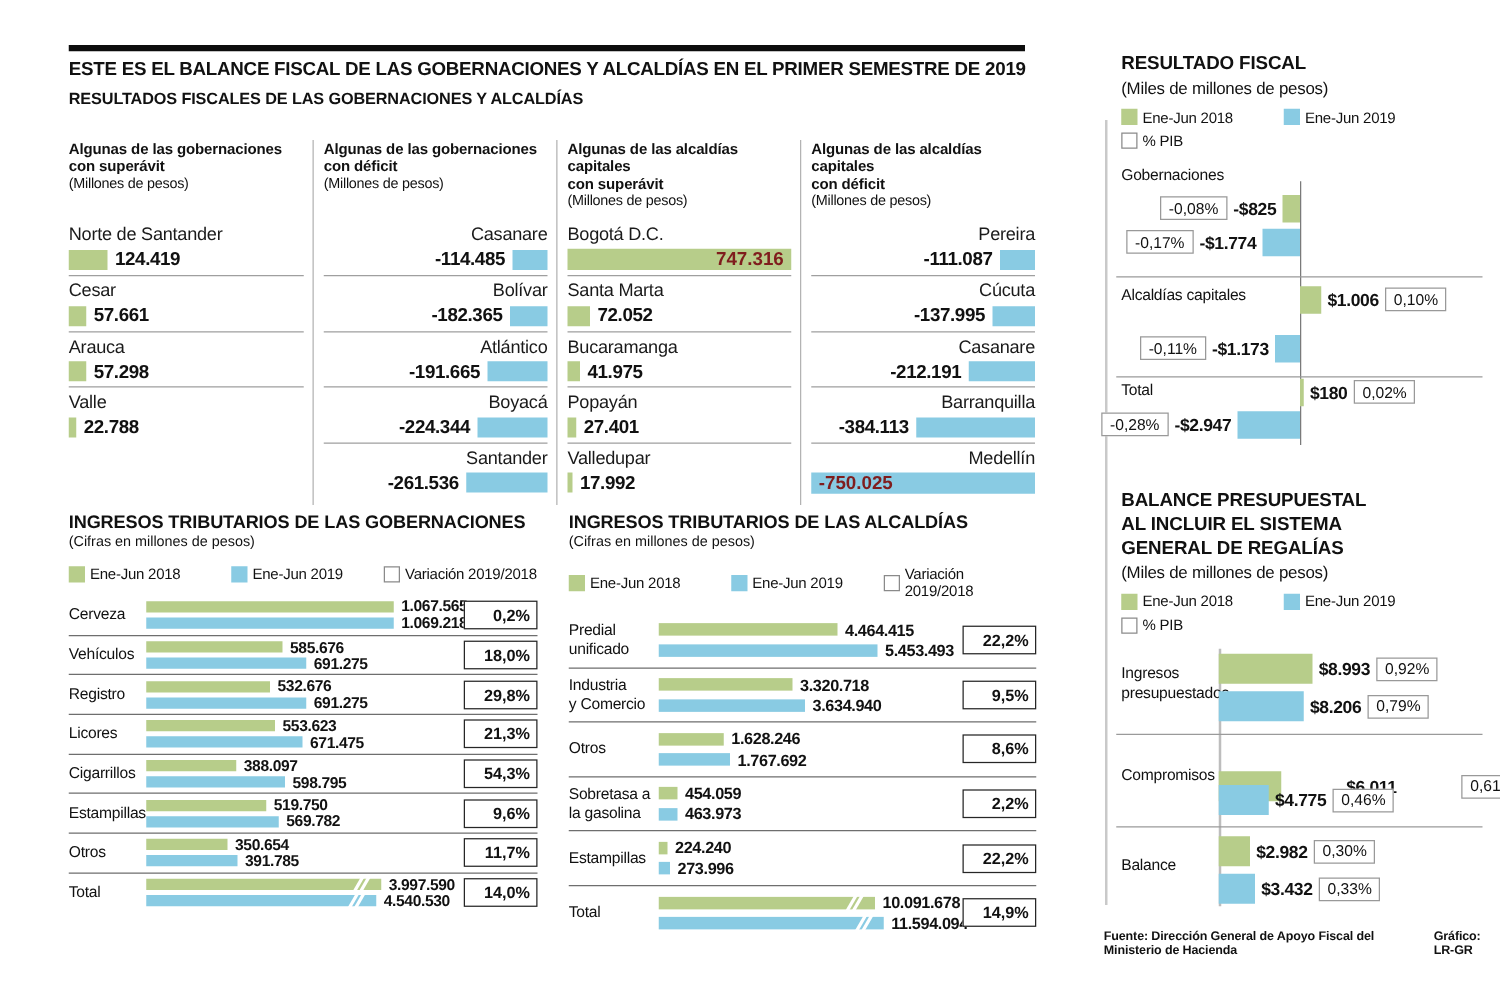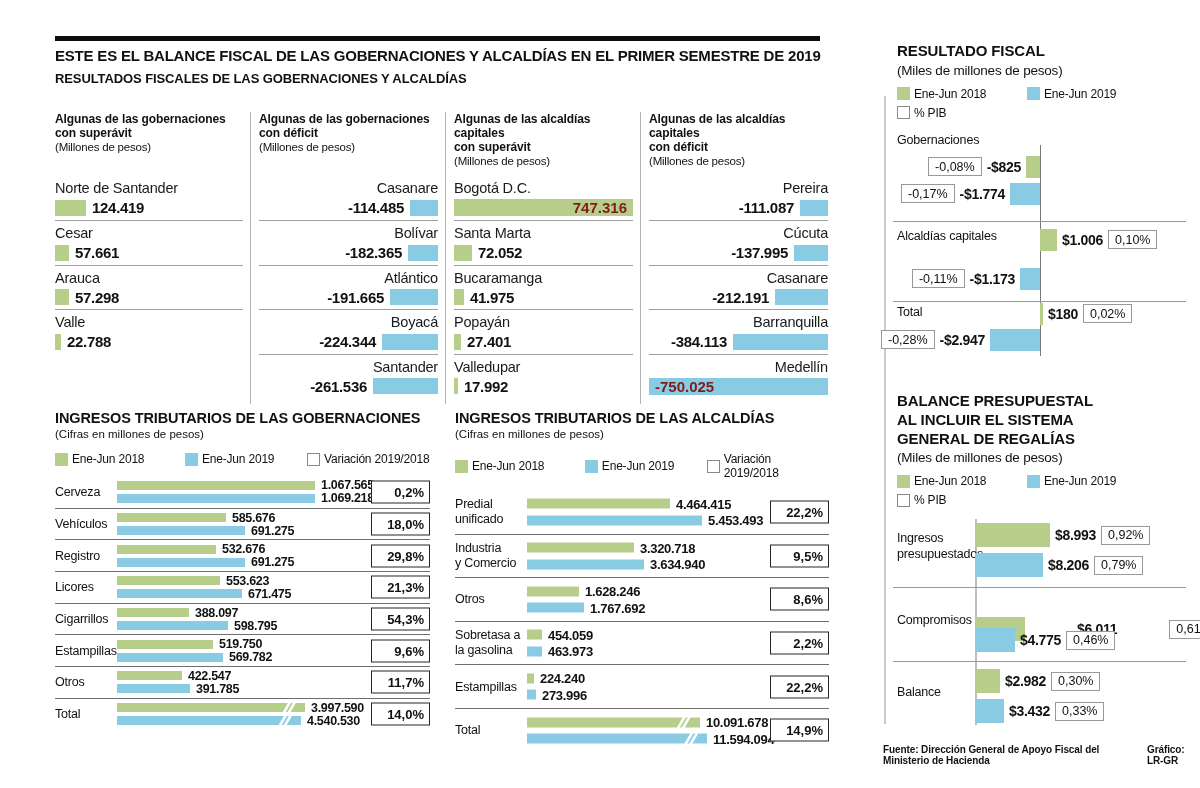--- a/index.html
+++ b/index.html
@@ -367,21 +367,21 @@
               <span class="cval">569.782</span>
             </div>
           </div>
           <div class="vbox">9,6%</div>
         </div>
         <div class="crow">
           <div class="crow-label">Otros</div>
           <div class="cbars">
             <div class="bline">
               <span class="cbar g" style="width: 65px;"></span>
-              <span class="cval">422.547</span>
+              <span class="cval">350.654</span>
             </div>
             <div class="bline">
               <span class="cbar b" style="width: 73px;"></span>
               <span class="cval">391.785</span>
             </div>
           </div>
           <div class="vbox">11,7%</div>
         </div>
         <div class="crow">
           <div class="crow-label">Total</div>

